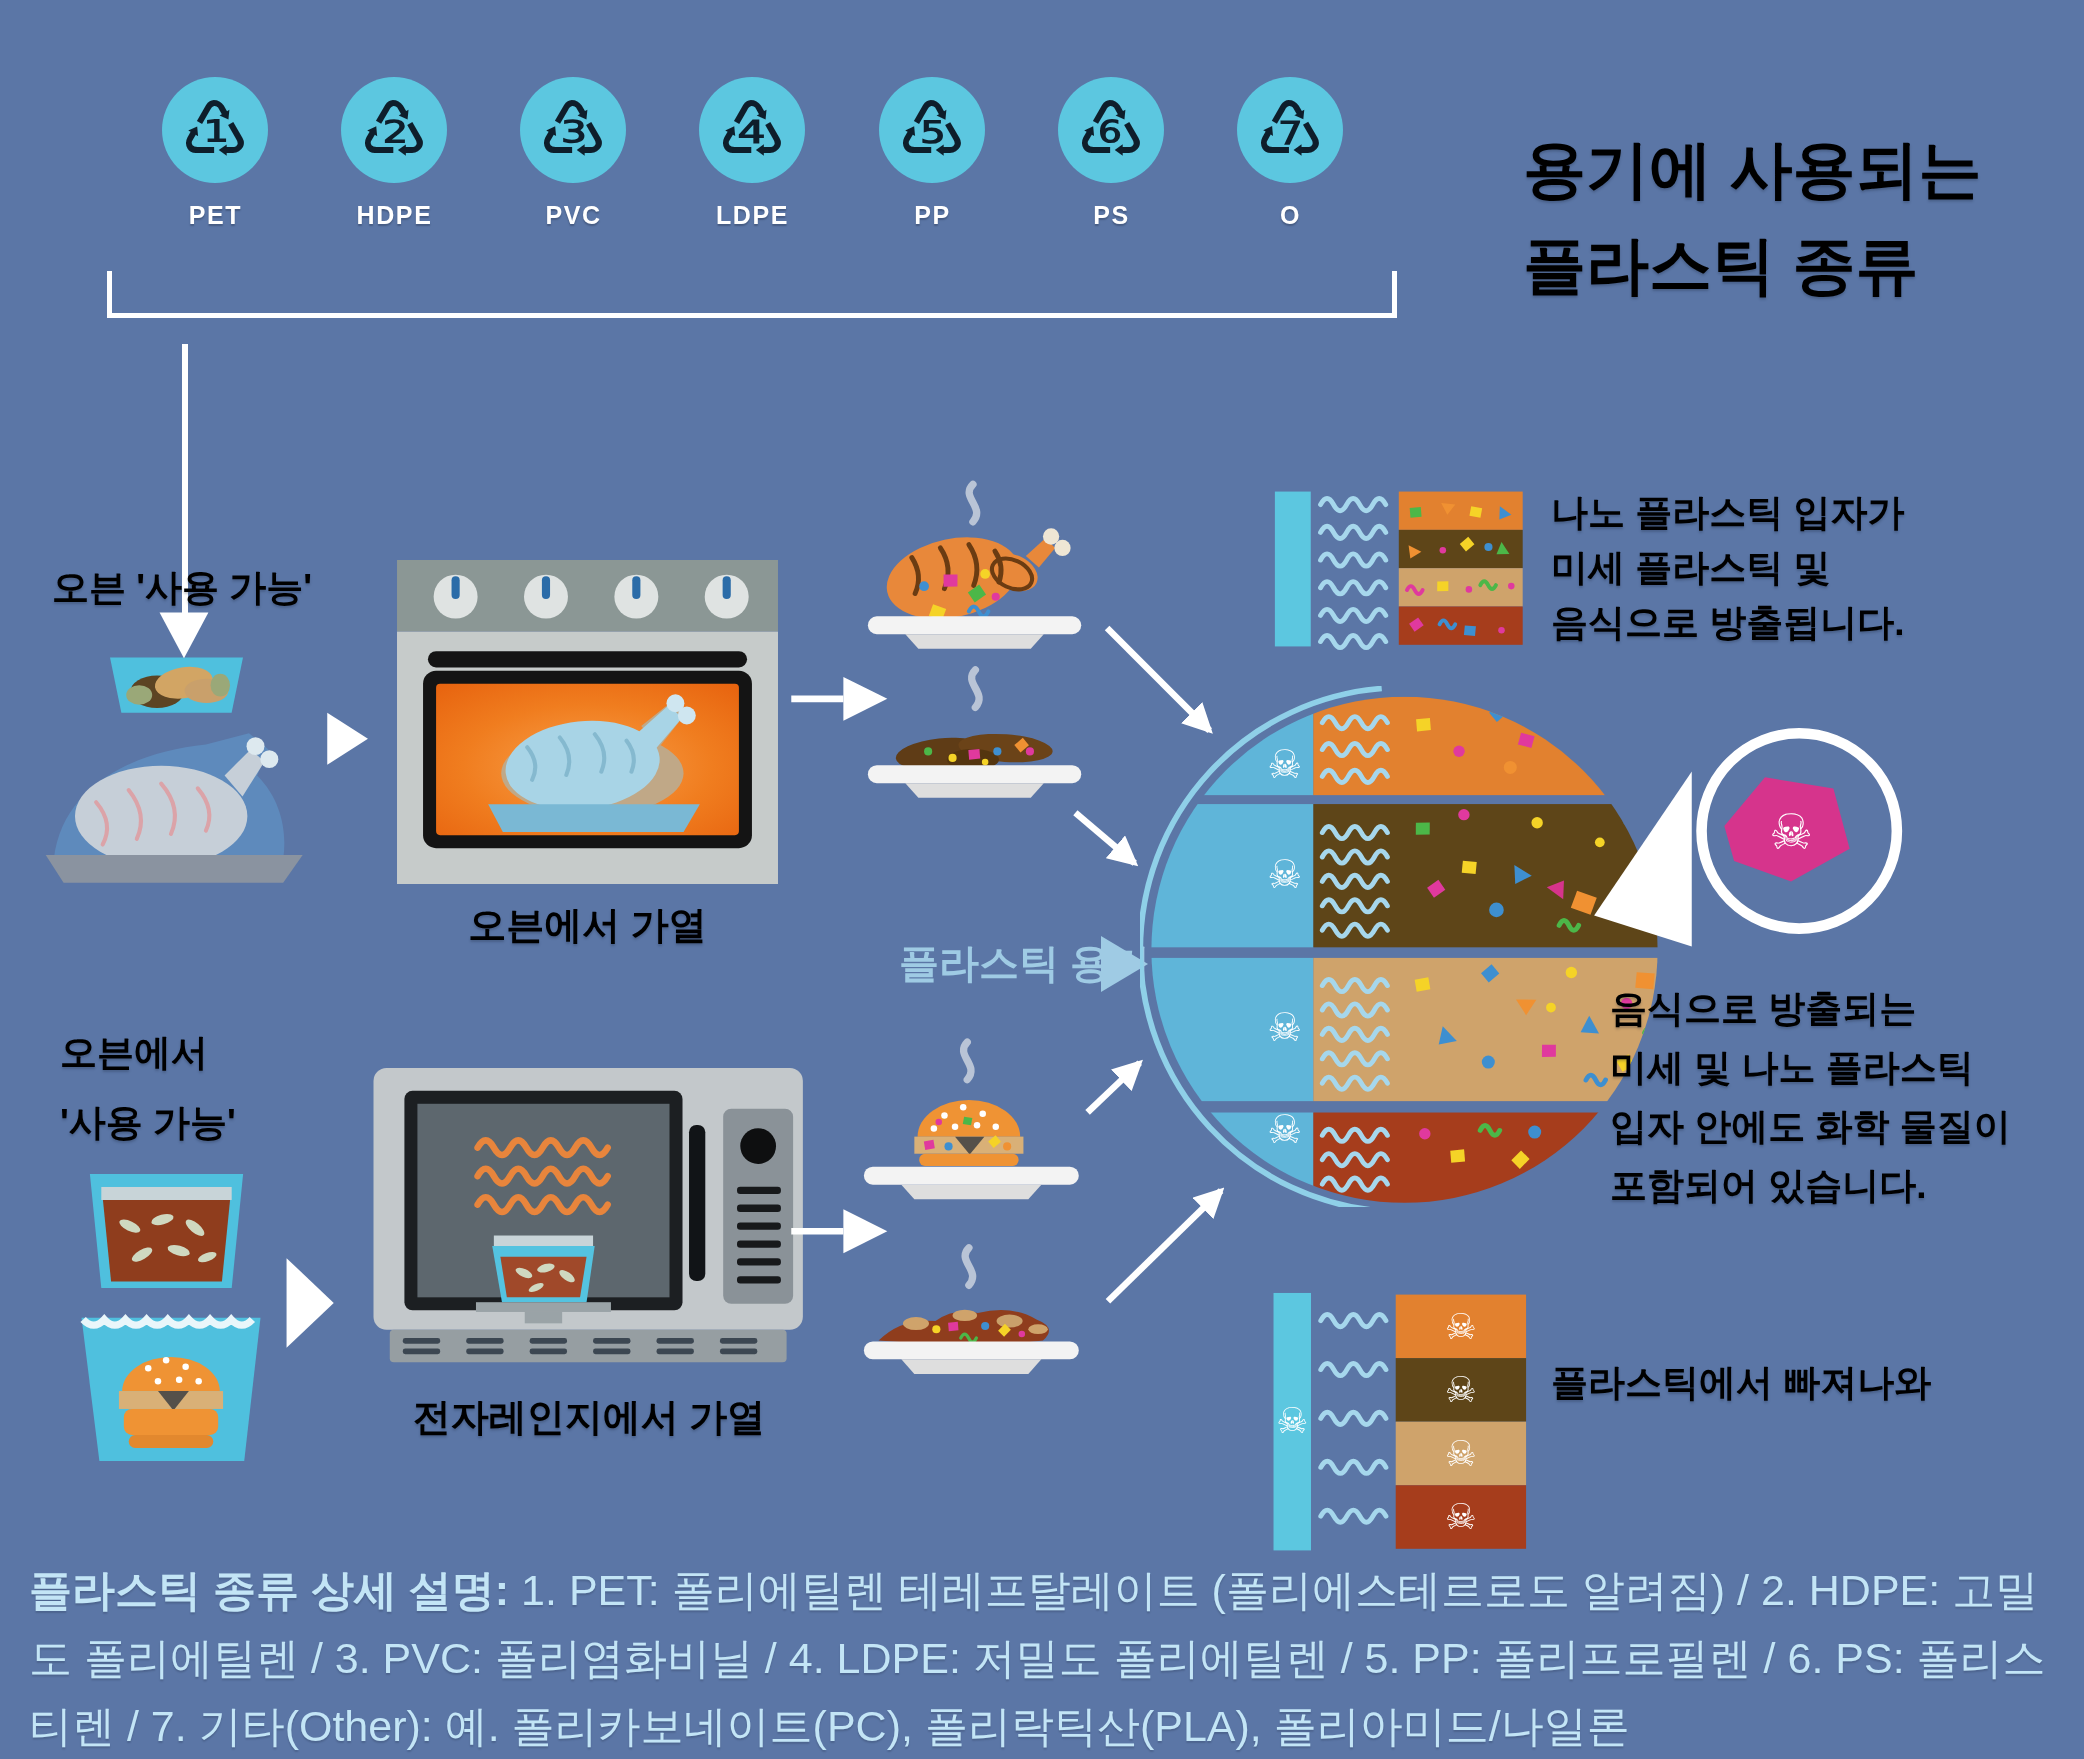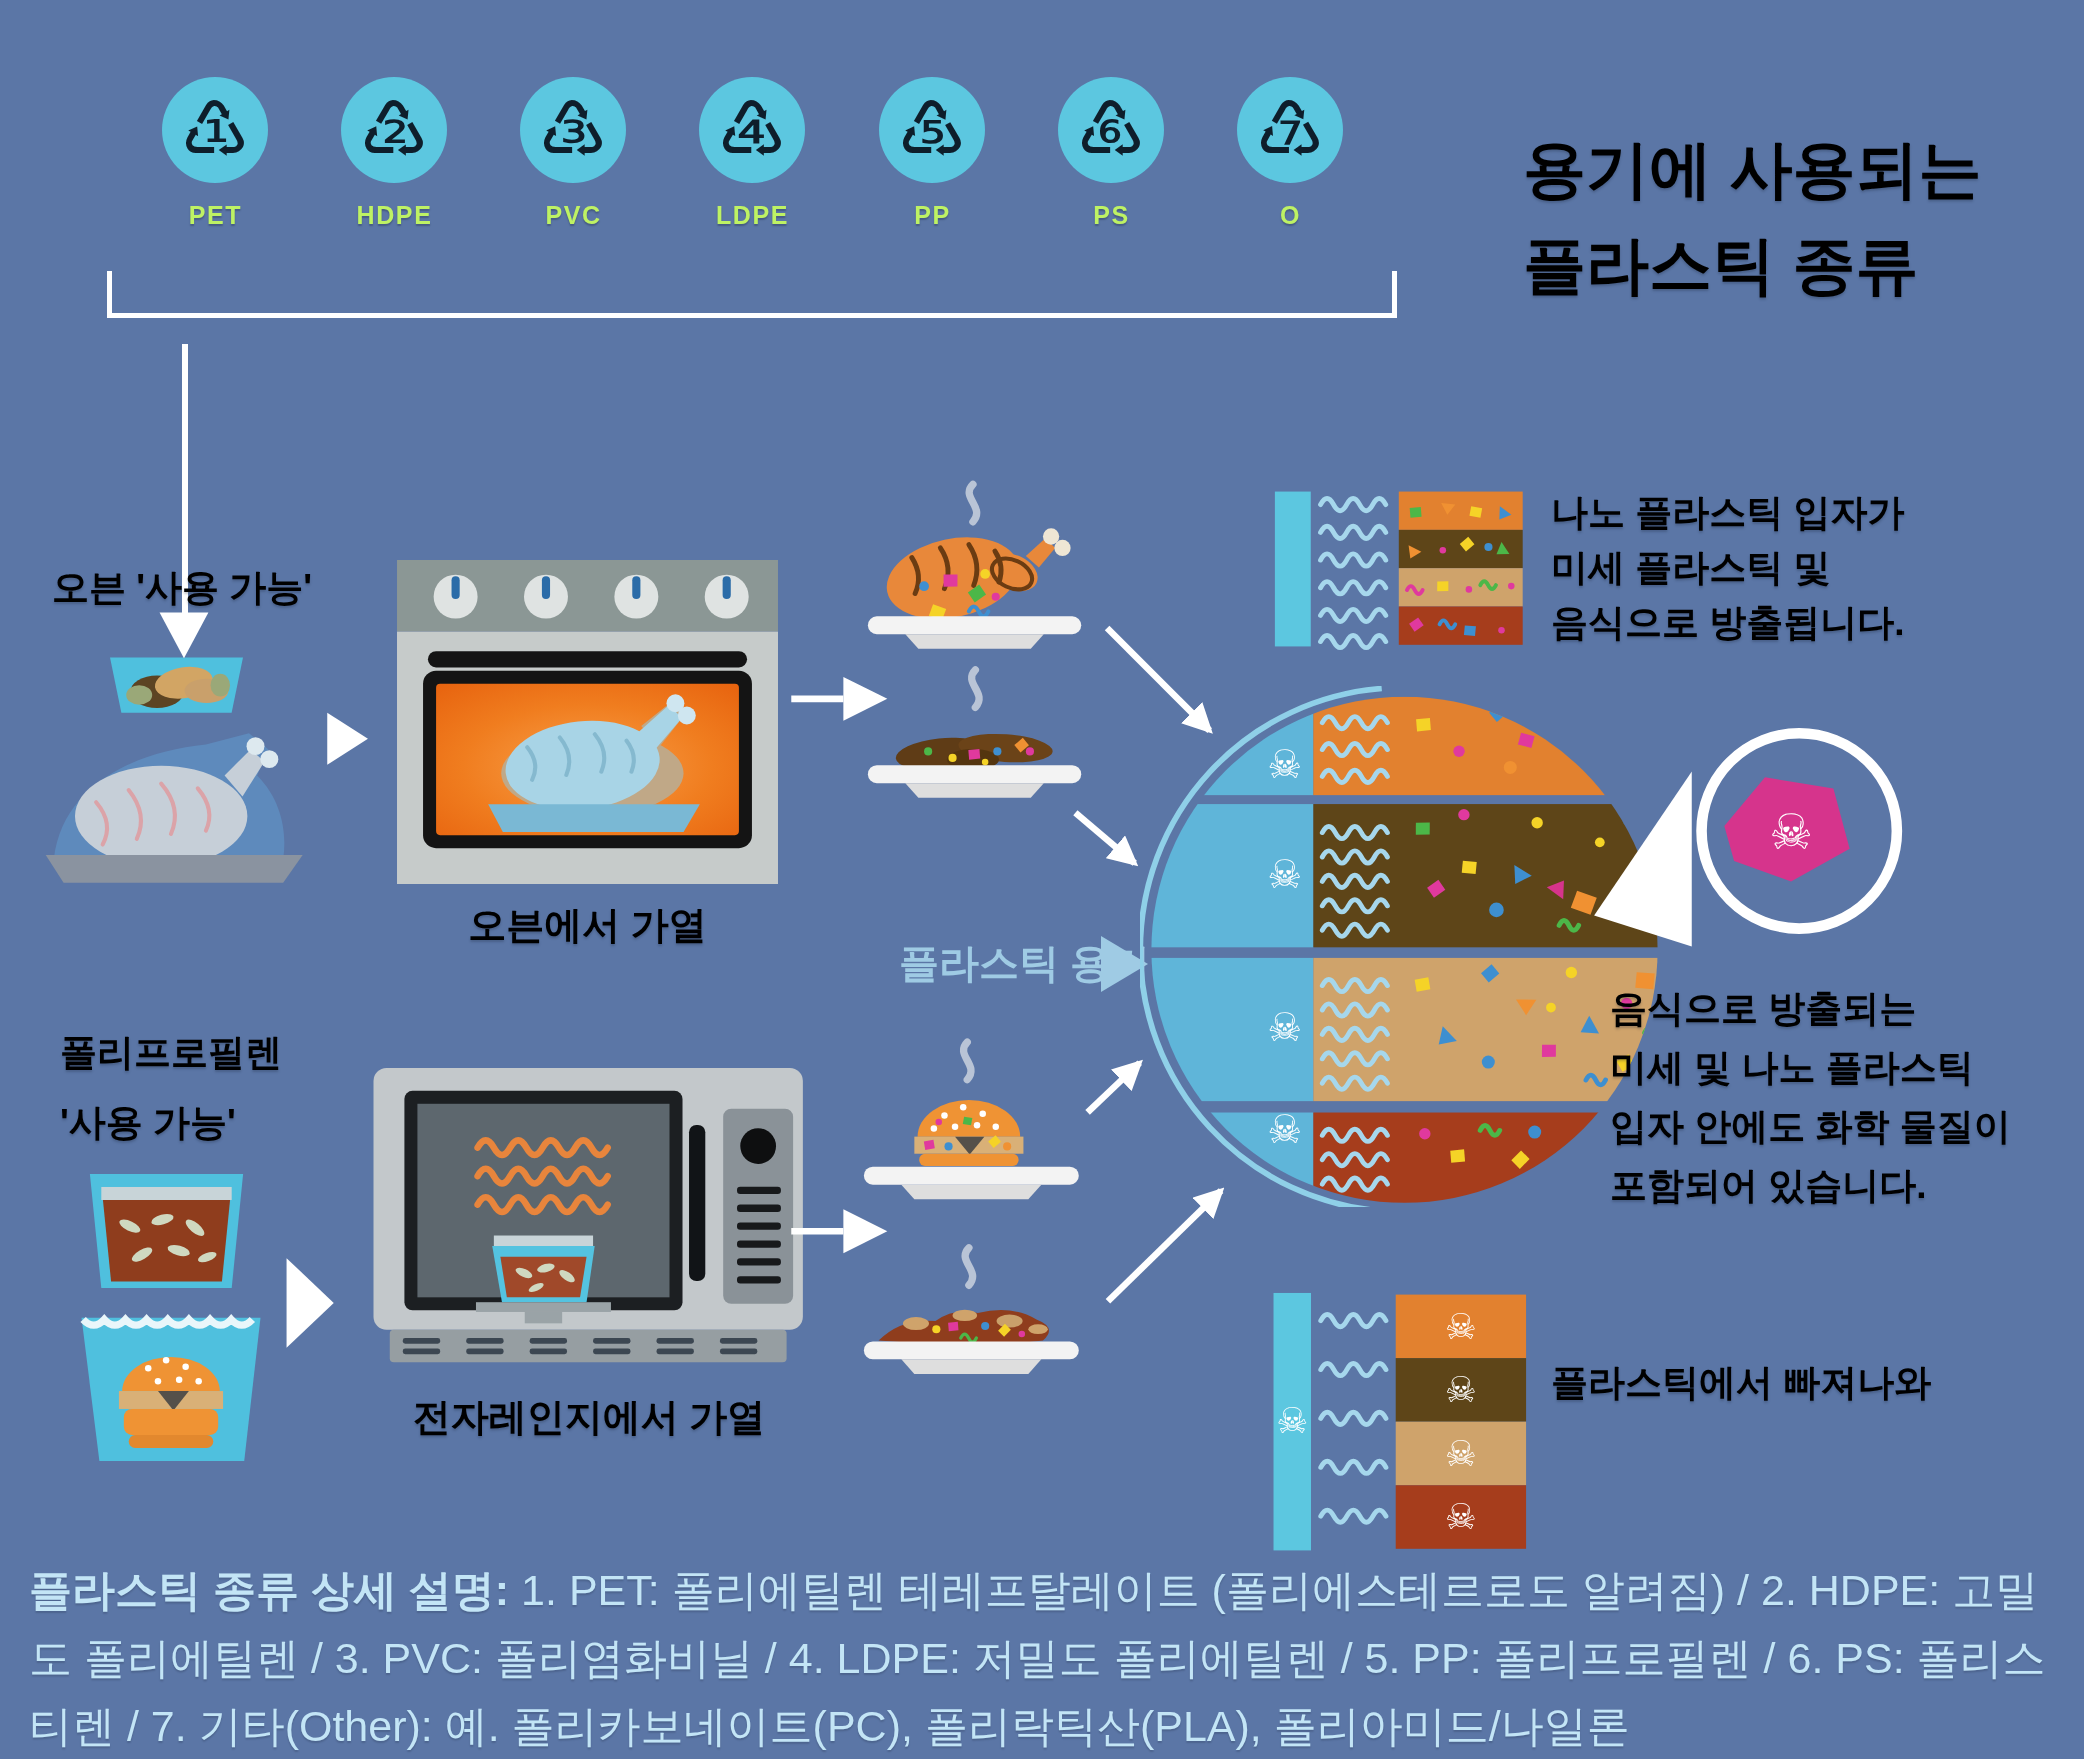--- a/index.html
+++ b/index.html
@@ -10,21 +10,21 @@
   }
   .abs{position:absolute;}
   .wlabel{color:#000000;font-weight:bold;text-shadow:0 1.6px 2.4px rgba(20,30,50,.25);}
   
   .rc{width:107px;text-align:center;}
   .rc-circle{
     width:106px;height:106px;border-radius:50%;background:#5cc7e0;
     display:flex;align-items:center;justify-content:center;
   }
   .rc-glyph{font-family:"DejaVu Sans",sans-serif;font-size:78px;line-height:1;color:#0e1e2b;}
-  .rc-label{margin-top:18px;font-size:25px;font-weight:bold;color:#bef264;letter-spacing:1.6px;
+  .rc-label{margin-top:18px;font-size:25px;font-weight:bold;color:#ffffff;letter-spacing:1.6px;
     text-shadow:0 1.6px 1.6px rgba(20,30,50,.3);}
   
   .line{background:#ffffff;}
   
   .title{font-size:63px;line-height:96px;}
   .cap{font-size:38px;text-align:center;}
   .safe{font-size:37px;}
   .anno{font-size:37px;}
   .pc-label{color:#9fcbe4;font-weight:bold;font-size:40px;}
   .footer{
@@ -166,21 +166,21 @@
     <ellipse cx="228" cy="252" rx="95" ry="54" fill="#a8d4e6" transform="rotate(-6 228 252)"></ellipse>
     <path d="M160,230 q16,20 6,40 M200,218 q18,22 8,46 M243,214 q18,22 8,46 M282,222 q14,18 6,38" stroke="#85b9cf" stroke-width="5" fill="none" stroke-linecap="round"></path>
     <polygon points="296,212 334,178 350,194 316,234" fill="#a8d4e6"></polygon>
     <circle cx="342" cy="176" r="11" fill="#cfe6f0"></circle>
       <circle cx="356" cy="191" r="11" fill="#cfe6f0"></circle>
     <polygon points="112,300 372,300 352,334 130,334" fill="#7ab8d4"></polygon>
   </g>
 </svg>
 <div class="abs wlabel cap" style="left:397px;top:900px;width:381px;">오븐에서 가열</div>
 
-<div class="abs wlabel safe" style="left:60px;top:1028px;">폴리프로필렌</div>
+<div class="abs wlabel safe" style="left:60px;top:1028px;">오븐에서</div>
 <div class="abs wlabel safe" style="left:60px;top:1098px;">'사용 가능'</div>
 
 <svg class="abs" style="left:85px;top:1169px;" width="163" height="124" viewBox="0 0 200 152">
   <polygon points="6,6 194,6 180,146 20,146" fill="#4fc0de"></polygon>
   <rect x="20" y="22" width="160" height="16" fill="#c8d4d8"></rect>
   <polygon points="22,38 178,38 168,138 32,138" fill="#8f3d1d"></polygon>
   <g fill="#cfd8c0">
     <ellipse cx="55" cy="70" rx="14" ry="6" transform="rotate(25 55 70)"></ellipse>
     <ellipse cx="95" cy="62" rx="14" ry="6" transform="rotate(-15 95 62)"></ellipse>
     <ellipse cx="135" cy="72" rx="14" ry="6" transform="rotate(40 135 72)"></ellipse>

